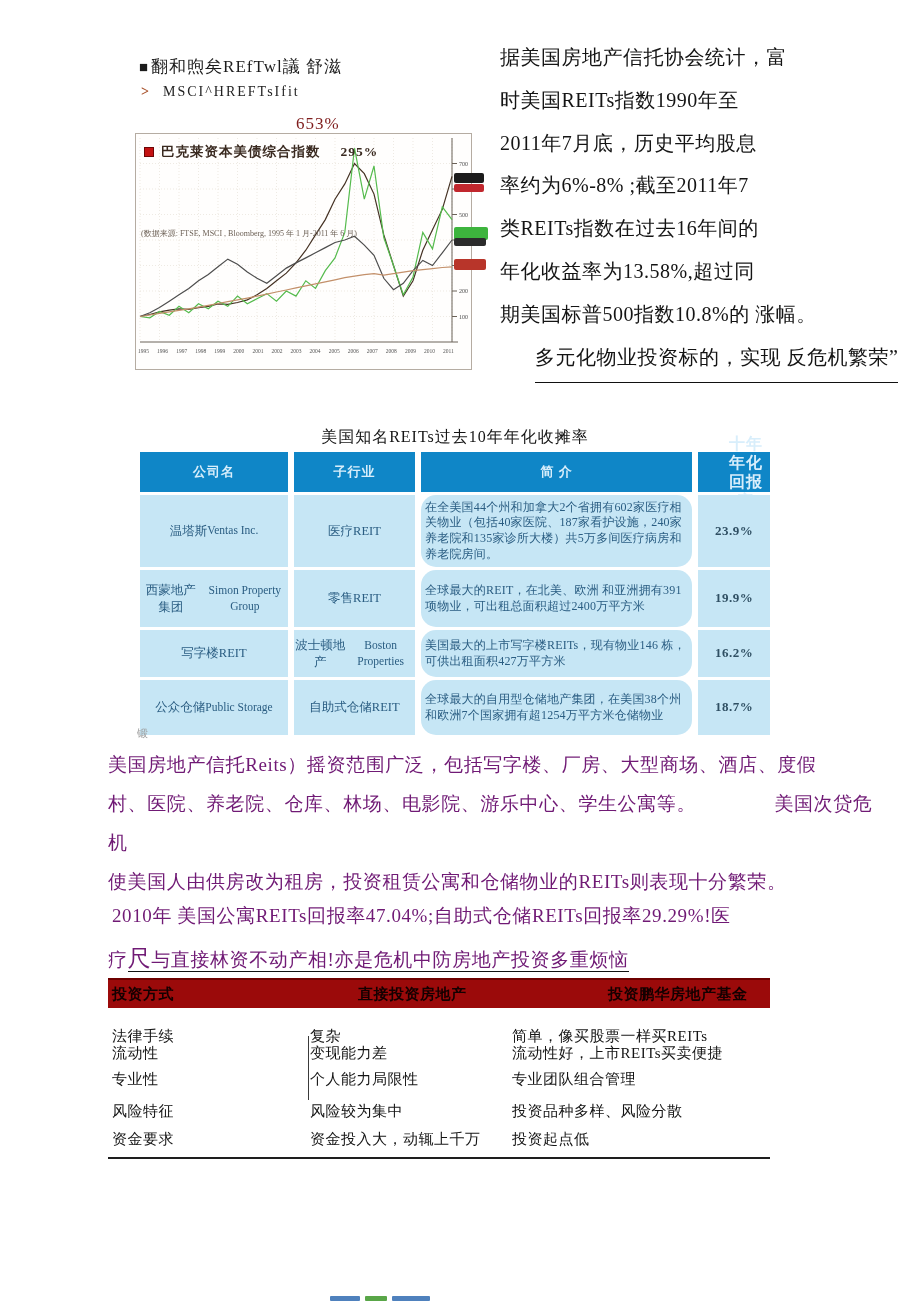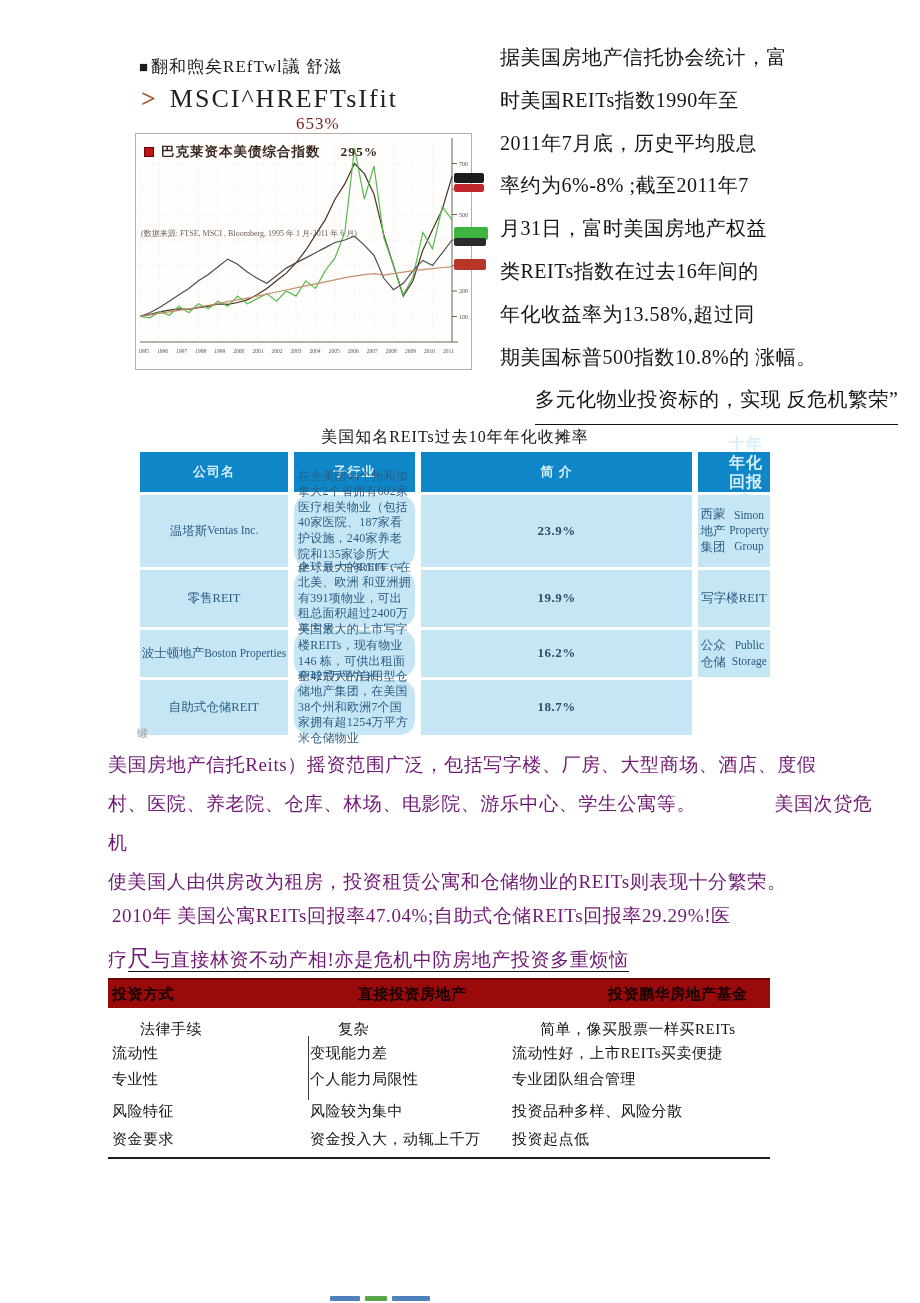--- a/index.html
+++ b/index.html
@@ -2,21 +2,21 @@
 <html><head>
 <meta charset="utf-8">
 <style>
   html,body{margin:0;padding:0;background:#fff;}
   .page{position:relative;width:920px;height:1303px;background:#fff;overflow:hidden;
         font-family:"Liberation Serif","DejaVu Serif",serif;color:#111;}
 
   
   .hl1{position:absolute;left:139px;top:55px;font-size:17px;letter-spacing:1px;white-space:nowrap;color:#1c1c1c;}
   .hl1 .sq{margin-right:2px;font-size:15px;}
-  .hl2{position:absolute;left:141px;top:84px;font-size:26px;letter-spacing:2px;white-space:nowrap;color:#222;}
+  .hl2{position:absolute;left:141px;top:84px;font-size:14px;letter-spacing:2px;white-space:nowrap;color:#222;}
   .hl2 .arrow{color:#a8512b;font-weight:bold;margin-right:12px;}
   .bigval{position:absolute;left:296px;top:114px;font-size:17px;letter-spacing:1px;color:#7f1d1d;}
 
   
   .chart-frame{position:absolute;left:135px;top:133px;width:335px;height:235px;
                border:1px solid #b5aca2;background:#fffefd;overflow:visible;}
   .chart-frame svg{position:absolute;left:0;top:0;}
   .chart-legend{position:absolute;left:8px;top:9px;font-size:13.5px;font-weight:bold;color:#3a2a20;
                 letter-spacing:1px;white-space:nowrap;display:flex;align-items:center;}
   .chart-legend .red-sq{display:inline-block;width:8px;height:8px;background:#c41111;border:1px solid #6e0505;margin-right:7px;}
@@ -63,21 +63,21 @@
 
   
   .cmp{position:absolute;left:108px;top:978px;width:662px;height:185px;}
   .cmp-head{position:absolute;left:0;top:0;width:662px;height:30px;background:#9b0a0a;
             border-top:2px solid #6e0000;display:grid;grid-template-columns:198px 202px 258px;
             align-items:center;padding-left:4px;box-sizing:border-box;gap:48px;}
   .cmp-head span{font-size:15px;font-weight:bold;color:#140000;letter-spacing:0.5px;}
   .cmp-row{position:absolute;left:0;width:662px;display:grid;grid-template-columns:198px 202px 258px;
            padding-left:4px;box-sizing:border-box;}
   .cmp-row span{font-size:15px;color:#141414;letter-spacing:0.5px;white-space:nowrap;}
-  .cmp-row.r0{top:42px;margin-left:28px;} .cmp-row.r1{top:66px;} .cmp-row.r2{top:92px;}
+  .cmp-row.r0{top:49px;} .cmp-row.r1{top:66px;} .cmp-row.r2{top:92px;}
   .cmp-row.r3{top:124px;} .cmp-row.r4{top:152px;}
   .cmp-vline{position:absolute;left:200px;top:58px;width:1px;height:64px;background:#3a3a3a;}
   .cmp-rule{position:absolute;left:0;top:179px;width:662px;height:2px;background:#1e1e1e;}
 
   
   .footer-marks{position:absolute;left:330px;top:1296px;display:flex;gap:5px;align-items:center;}
   .footer-marks i{display:block;height:5px;border-radius:1px;}
 </style>
 </head>
 <body>
@@ -167,40 +167,40 @@
         <i style="left: 318px; top: 104.04px; width: 32px; height: 8px; background: rgb(43, 43, 43);"></i>
         <i style="left: 318px; top: 125.49px; width: 32px; height: 11px; background: rgb(184, 53, 42);"></i>
       </div>
   </div>
 
   <div class="rtext">
     <div class="line">据美国房地产信托协会统计，富</div>
     <div class="line">时美国REITs指数1990年至</div>
     <div class="line">2011年7月底，历史平均股息</div>
     <div class="line">率约为6%-8% ;截至2011年7</div>
-    <div class="line">月31日，富时美国房地产权益</div>
     <div class="line">类REITs指数在过去16年间的</div>
     <div class="line">年化收益率为13.58%,超过同</div>
     <div class="line">期美国标普500指数10.8%的 涨幅。</div>
     <div class="line indent"><span class="u">多元化物业投资标的，实现 反危机繁荣”</span></div>
   </div>
 
   <div class="tbl-title">美国知名REITs过去10年年化收摊率</div>
   <div class="btable">
     <div class="hcell">公司名</div>
     <div class="hcell">子行业</div>
     <div class="hcell">简 介</div>
     <div class="hcell small">十年年化回报率</div>
 
     <div class="cell">
         <span class="co">
           <span>温塔斯</span>
           <span class="en">Ventas Inc.</span>
         </span>
       </div>
+    <div class="cell">医疗REIT</div>
     <div class="cell desc">在全美国44个州和加拿大2个省拥有602家医疗相关物业（包括40家医院、187家看护设施，240家养老院和135家诊所大楼）共5万多间医疗病房和养老院房间。</div>
     <div class="cell pct">23.9%</div>
 
     <div class="cell">
         <span class="co">
           <span>西蒙地产集团</span>
           <span class="en">Simon Property Group</span>
         </span>
       </div>
     <div class="cell">零售REIT</div>

